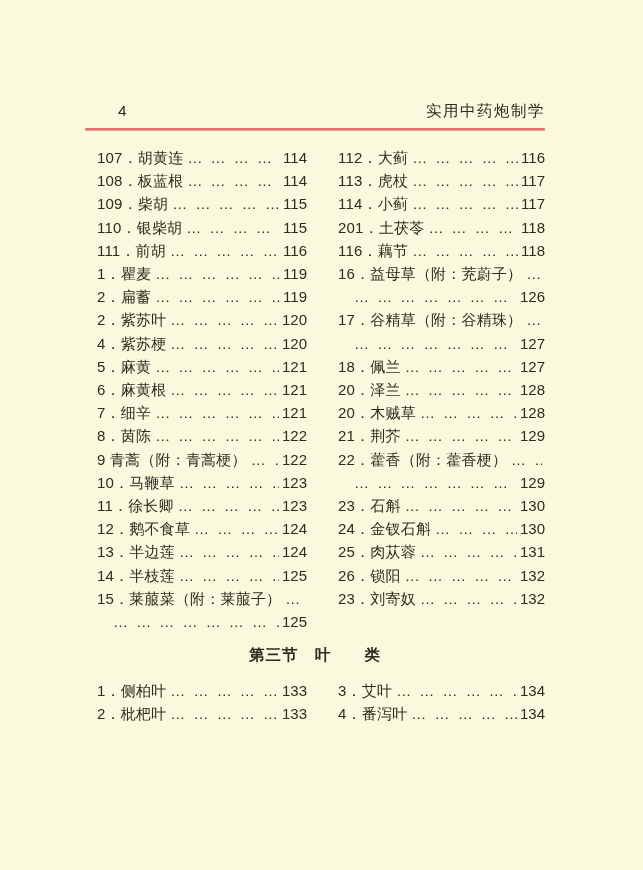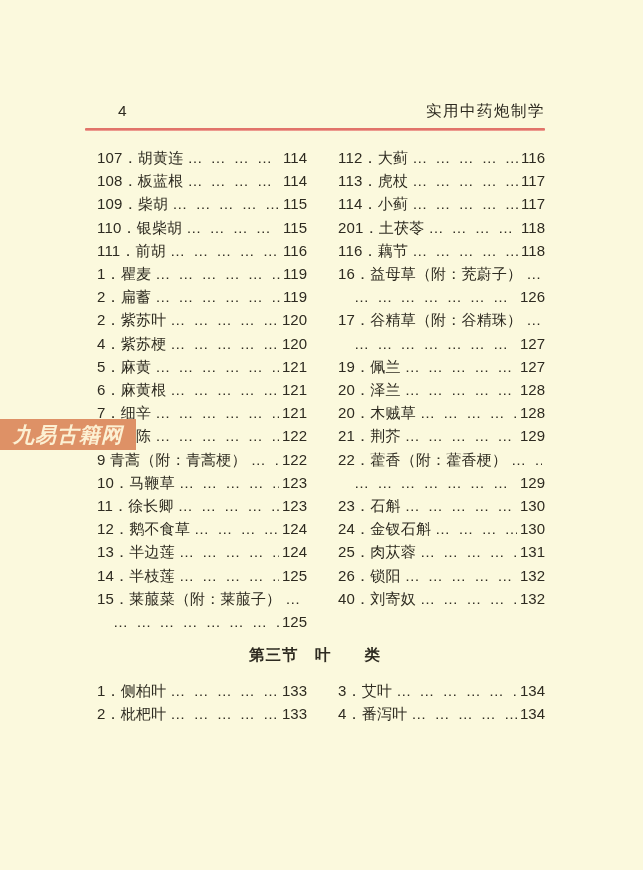--- a/index.html
+++ b/index.html
@@ -196,21 +196,21 @@
               </div>
               <div class="toc-row">
                 <span class="entry-title">17．谷精草（附：谷精珠）</span>
                 <span class="leader">… … … … … … … … … … … … … … … … … … … … … …</span>
               </div>
               <div class="toc-row cont">
                 <span class="leader">… … … … … … … … … … … … … … … … … … … … … …</span>
                 <span class="entry-page">127</span>
               </div>
               <div class="toc-row">
-                <span class="entry-title">19．佩兰</span>
+                <span class="entry-title">18．佩兰</span>
                 <span class="leader">… … … … … … … … … … … … … … … … … … … … … …</span>
                 <span class="entry-page">127</span>
               </div>
               <div class="toc-row">
                 <span class="entry-title">20．泽兰</span>
                 <span class="leader">… … … … … … … … … … … … … … … … … … … … … …</span>
                 <span class="entry-page">128</span>
               </div>
               <div class="toc-row">
                 <span class="entry-title">20．木贼草</span>
@@ -244,21 +244,21 @@
                 <span class="entry-title">25．肉苁蓉</span>
                 <span class="leader">… … … … … … … … … … … … … … … … … … … … … …</span>
                 <span class="entry-page">131</span>
               </div>
               <div class="toc-row">
                 <span class="entry-title">26．锁阳</span>
                 <span class="leader">… … … … … … … … … … … … … … … … … … … … … …</span>
                 <span class="entry-page">132</span>
               </div>
               <div class="toc-row">
-                <span class="entry-title">40．刘寄奴</span>
+                <span class="entry-title">23．刘寄奴</span>
                 <span class="leader">… … … … … … … … … … … … … … … … … … … … … …</span>
                 <span class="entry-page">132</span>
               </div>
             </div>
           </div>
         </section>
         <section class="toc-section">
           <div class="section-heading">第三节　叶　　类</div>
           <div class="columns">
             <div class="col left">
@@ -282,14 +282,13 @@
               <div class="toc-row">
                 <span class="entry-title">4．番泻叶</span>
                 <span class="leader">… … … … … … … … … … … … … … … … … … … … … …</span>
                 <span class="entry-page">134</span>
               </div>
             </div>
           </div>
         </section>
       </main>
   </div>
-  <div class="watermark">九易古籍网</div>
 </div>
 
 </body></html>

